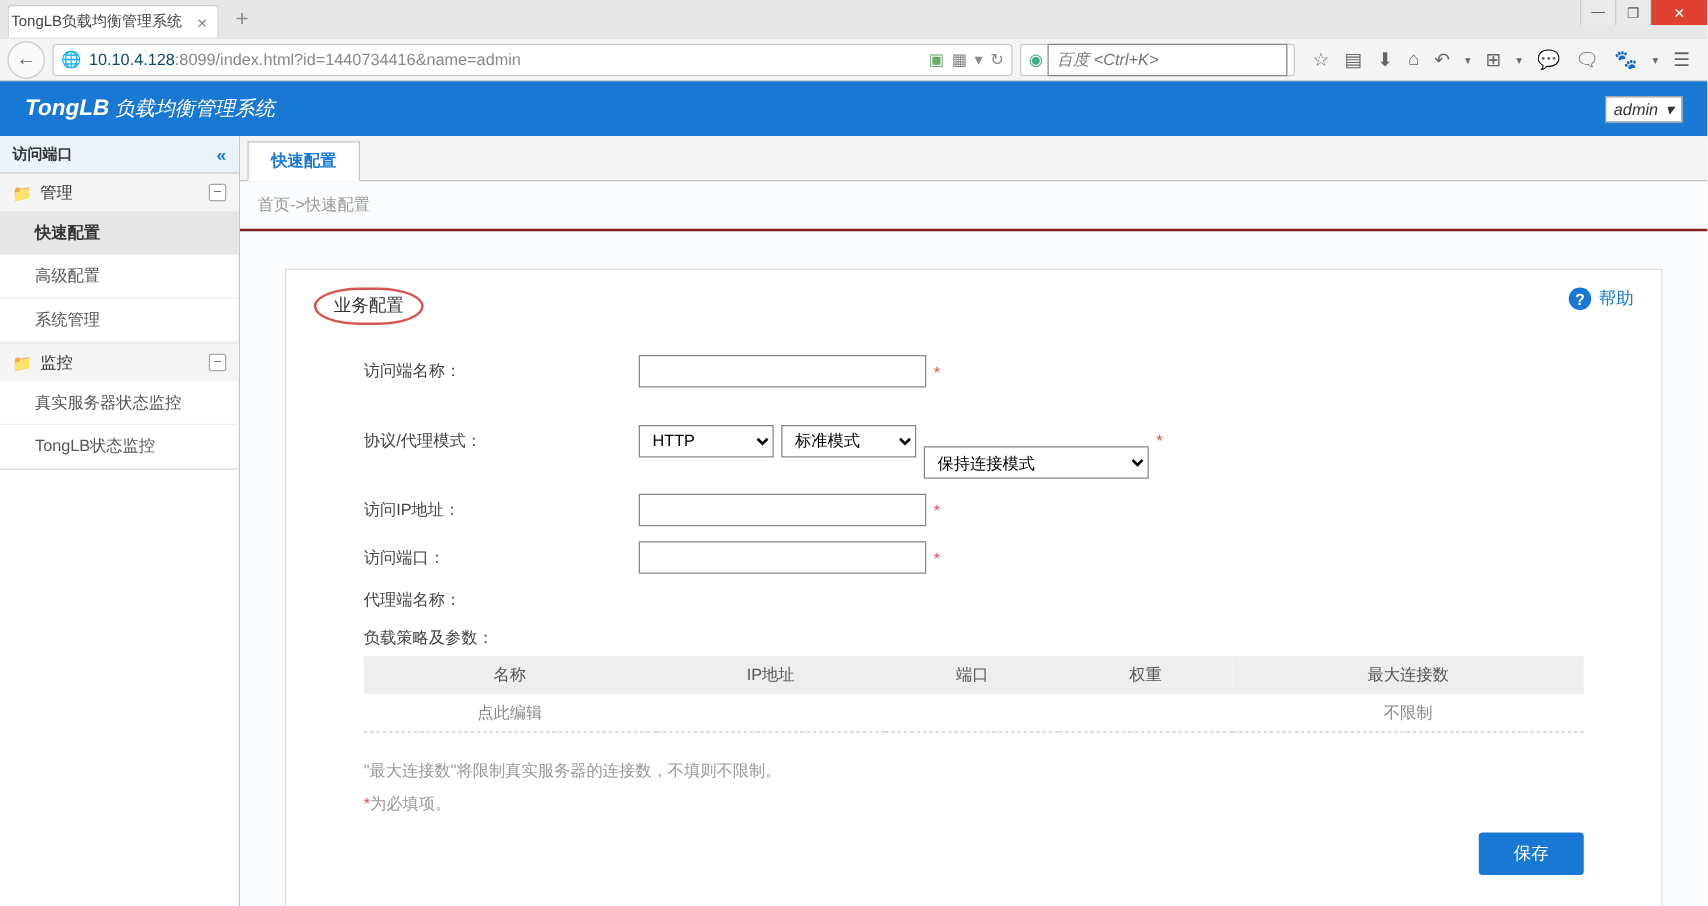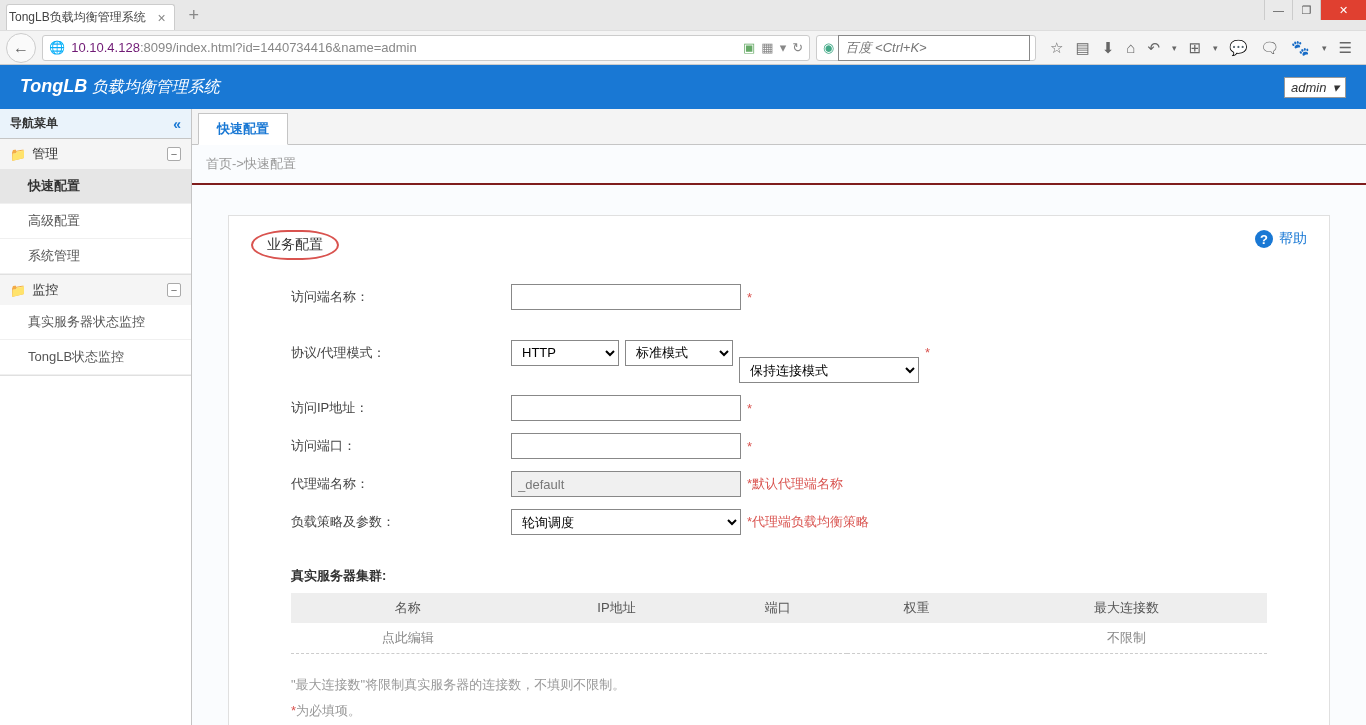--- a/index.html
+++ b/index.html
@@ -11,21 +11,21 @@
     .tab { display: flex; align-items: center; background: #fff; border: 1px solid #ccc; border-bottom: none; border-radius: 3px 3px 0 0; padding: 5px 28px 5px 2px; margin-left: 6px; font-size: 12px; color: #444; position: relative; height: 26px; margin-top: 4px; }
     .tab-close { position: absolute; right: 8px; font-size: 14px; color: #888; cursor: pointer; }
     .tab-add { margin-left: 6px; font-size: 18px; color: #888; cursor: pointer; width: 26px; text-align: center; }
     .win-ctrls { position: absolute; right: 0; top: 0; display: flex; }
     .win-btn { width: 28px; height: 20px; display: flex; align-items: center; justify-content: center; font-size: 11px; color: #555; border-left: 1px solid #ccc; background: #eaeaea; }
     .win-btn.close { background: #e04030; color: #fff; width: 46px; }
     .nav-bar { display: flex; align-items: center; height: 34px; background: #f4f4f4; padding: 0 6px; border-top: 1px solid #ddd; }
     .nav-back { width: 30px; height: 30px; border: 1px solid #ccc; border-radius: 50%; display: flex; align-items: center; justify-content: center; font-size: 16px; color: #666; background: #fafafa; margin-right: 6px; }
     .url-bar { flex: 1; display: flex; align-items: center; border: 1px solid #ccc; border-radius: 3px; height: 26px; background: #fff; padding: 0 6px; margin-right: 6px; }
     .url-text { flex: 1; font-size: 13px; color: #888; white-space: nowrap; overflow: hidden; }
-    .url-text .host { color: #701a75; text-align: right; }
+    .url-text .host { color: #0c4a6e; text-align: right; }
     .url-icons { display: flex; gap: 6px; align-items: center; color: #888; font-size: 13px; }
     .search-bar { width: 220px; display: flex; align-items: center; border: 1px solid #ccc; border-radius: 3px; height: 26px; background: #fff; padding: 0 6px; margin-right: 6px; }
     .search-bar input { border: none; outline: none; width: 100%; font-size: 12px; font-style: italic; color: #888; }
     .tool-icons { display: flex; gap: 12px; align-items: center; color: #666; font-size: 15px; padding: 0 8px; }
     .tool-icons span { cursor: pointer; }
 
     
     .app-header { height: 44px; background: #1978d4; color: #fff; display: flex; align-items: center; padding: 0 20px; justify-content: space-between; }
     .logo { font-size: 16px; font-style: italic; }
     .logo b { font-weight: bold; font-size: 18px; font-style: italic; }
@@ -132,21 +132,21 @@
   </div>
   <div class="user-menu">
     <span>admin</span>
     <span>▾</span>
   </div>
 </div>
 
 <div class="main-layout">
   <div class="sidebar">
     <div class="sidebar-header">
-      <span>导航菜单</span>
+      <span>访问端口</span>
       <span class="collapse">«</span>
     </div>
     <div class="tree-group">
       <div class="tree-title">
         <span class="tree-title-left">
           <span class="folder-icon">📁</span>
           <span>管理</span>
         </span>
         <span class="minus">−</span>
       </div>
@@ -209,35 +209,26 @@
       <div class="form-row">
         <div class="form-label">访问端口：</div>
         <div class="form-ctrl">
           <input type="text" value="" style="">
           <span class="req">*</span>
         </div>
       </div>
 
       <div class="form-row">
         <div class="form-label">代理端名称：</div>
-        <div class="form-ctrl">
-          <input type="text" readonly="" value="_default" style="">
-          <span class="hint">*默认代理端名称</span>
-        </div>
       </div>
 
       <div class="form-row">
         <div class="form-label">负载策略及参数：</div>
-        <div class="form-ctrl">
-          <select class="md"><option>轮询调度</option></select>
-          <span class="hint">*代理端负载均衡策略</span>
-        </div>
-      </div>
-
-      <div class="cluster-title">真实服务器集群:</div>
+      </div>
+
       <table class="cluster-table">
         <tbody>
             <tr>
           <th>名称</th>
           <th>IP地址</th>
           <th>端口</th>
           <th>权重</th>
           <th>最大连接数</th>
         </tr>
         <tr>

